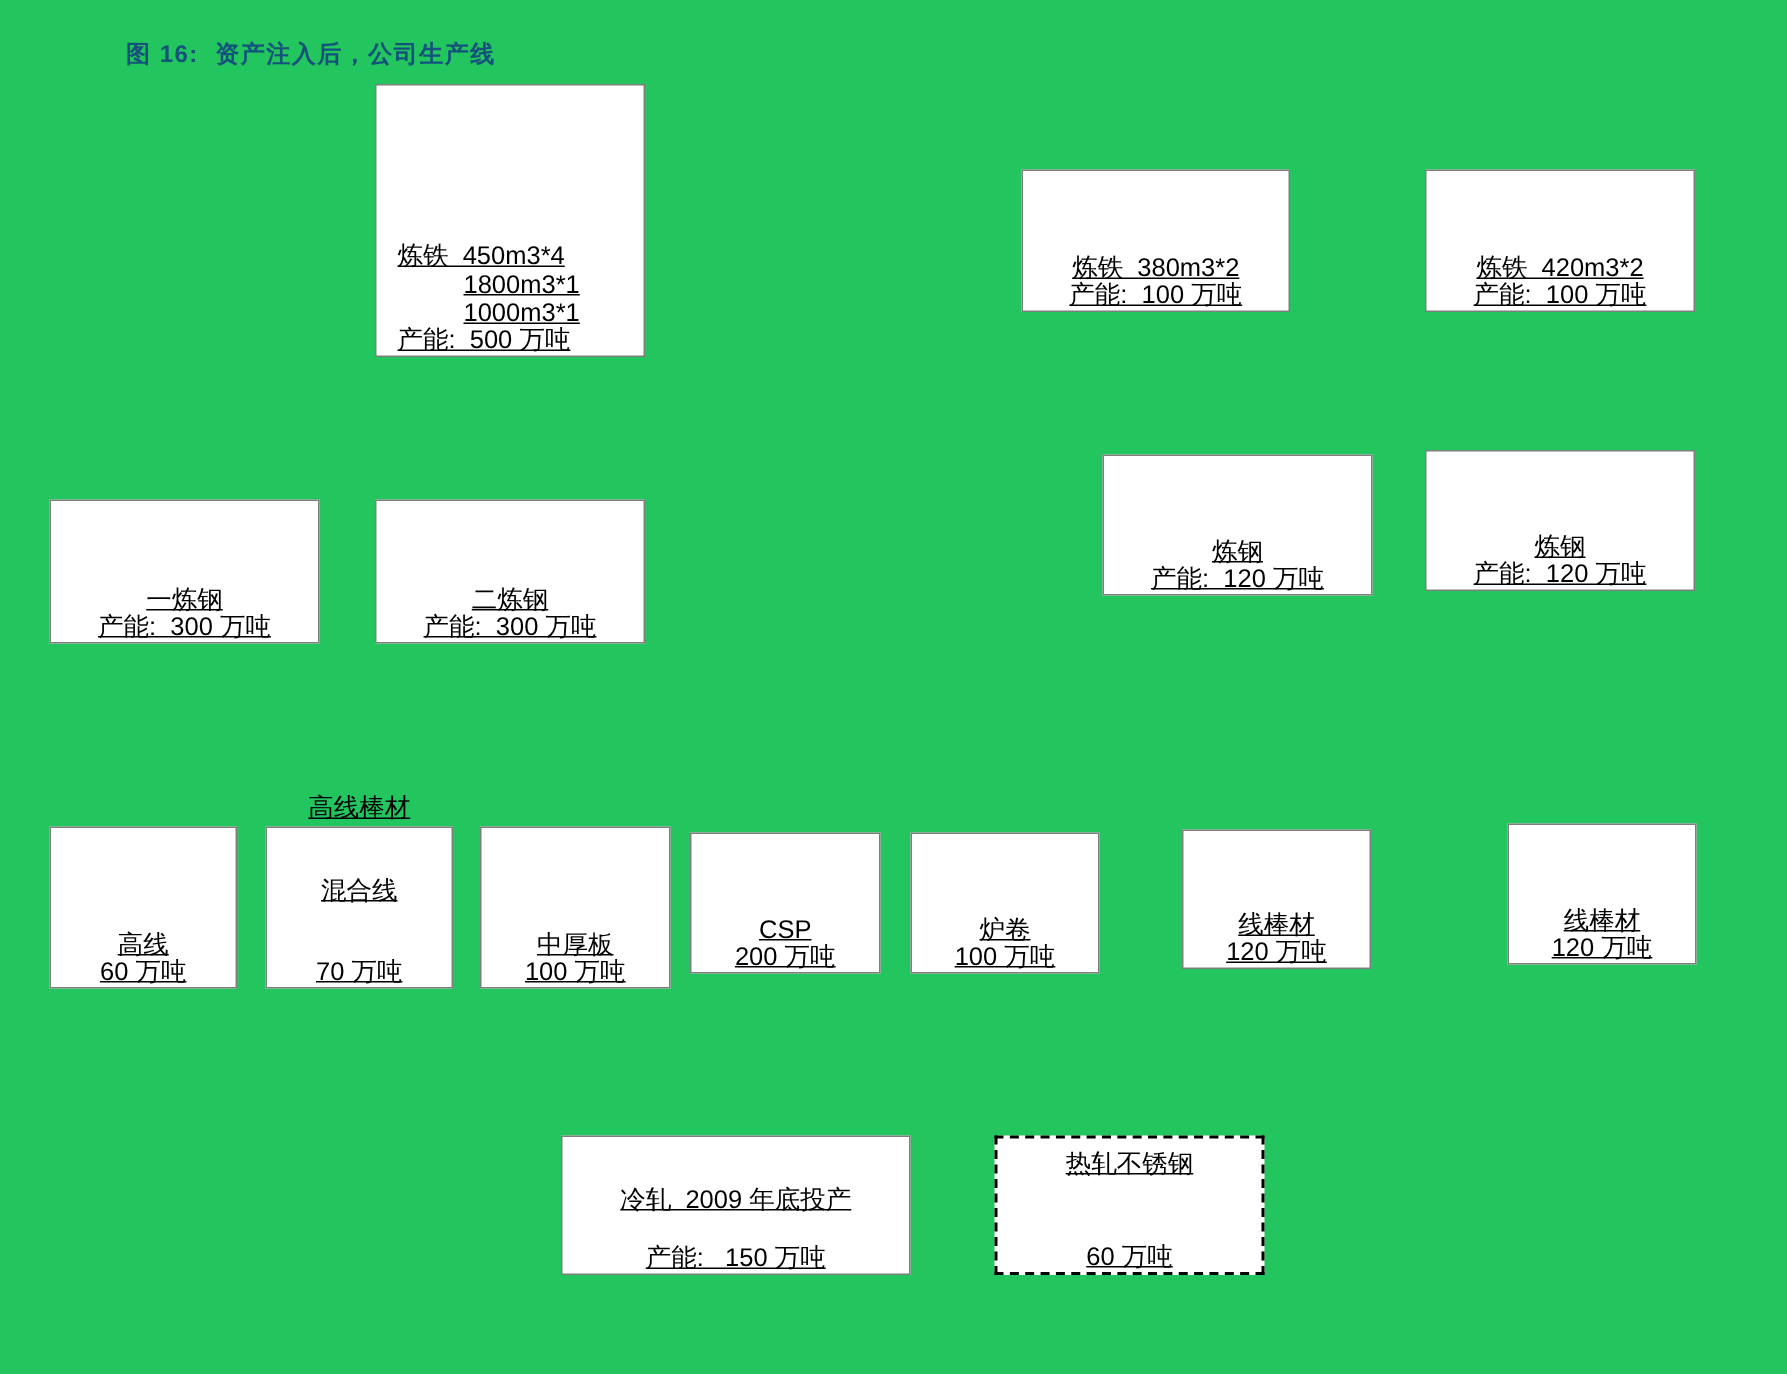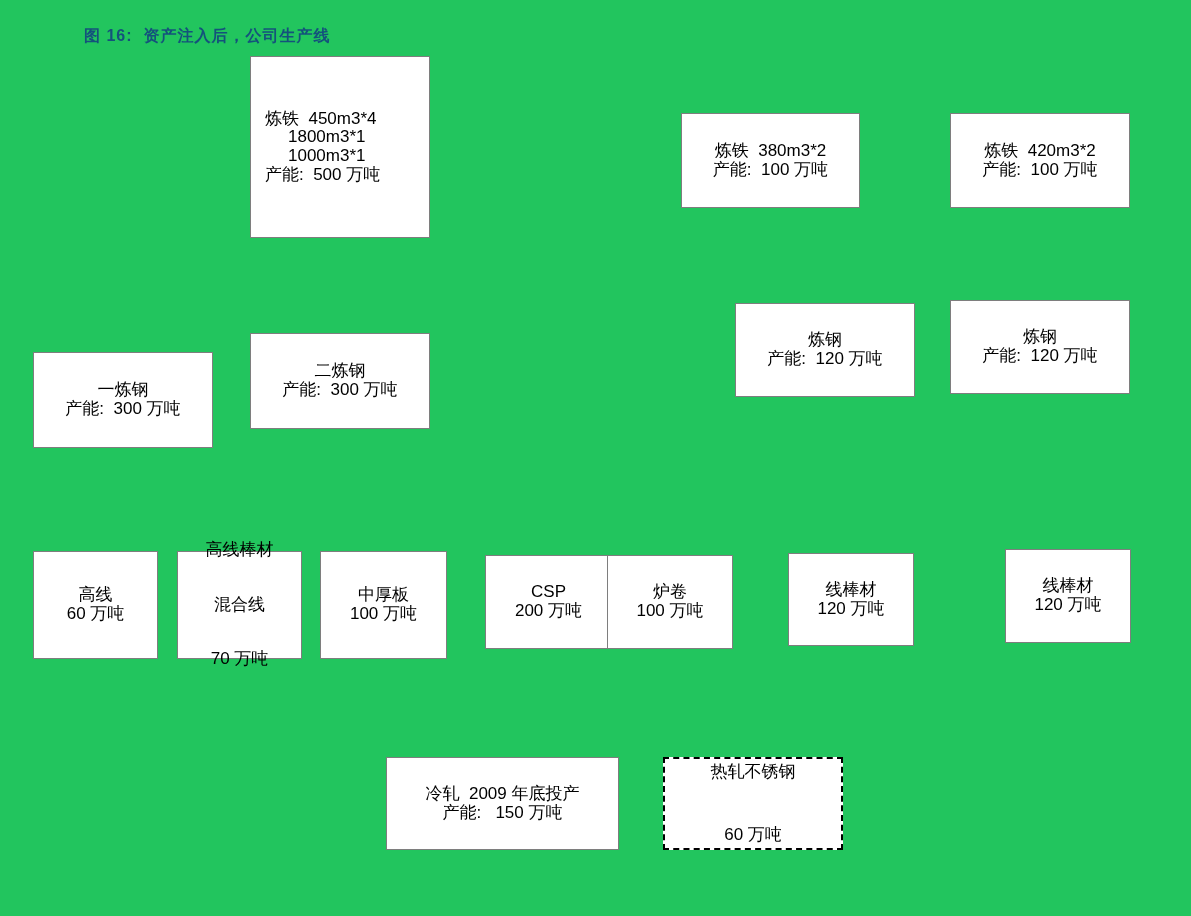--- a/index.html
+++ b/index.html
@@ -23,27 +23,28 @@
   }
   .box {
     position: absolute;
     box-sizing: border-box;
     background: #ffffff;
     border: 1px solid #7e7e7e;
     color: #000000;
     font-size: 17px;
     display: flex;
     flex-direction: column;
-    justify-content: center;
+    justify-content: flex-end;
     align-items: center;
+    text-decoration: underline;
   }
   .box .ln { white-space: pre; line-height: 1.1; }
   .box.left-align { align-items: stretch; }
   .box.left-align .ln.al { padding-left: 14px; }
-  .box.left-align .ln.bl { padding-left: 37px; }
+  .box.left-align .ln.bl { padding-left: 58px; }
   .box.dashed { border: 2px dashed #000000; gap: 44px; }
 </style>
 </head>
 <body>
 
 <div id="stage">
 
   <div id="figure-title">图 16:  资产注入后，公司生产线</div>
 
   <div class="box left-align" style="left:250px; top:56px; width:180px; height:182px;">
@@ -56,21 +57,21 @@
   <div class="box" style="left:681px; top:113px; width:179px; height:95px;">
     <span class="ln">炼铁  380m3*2</span>
     <span class="ln">产能:  100 万吨</span>
   </div>
 
   <div class="box" style="left:950px; top:113px; width:180px; height:95px;">
     <span class="ln">炼铁  420m3*2</span>
     <span class="ln">产能:  100 万吨</span>
   </div>
 
-  <div class="box" style="left:33px; top:352px; width:180px; height:96px;">
+  <div class="box" style="left:33px; top:333px; width:180px; height:96px;">
     <span class="ln">一炼钢</span>
     <span class="ln">产能:  300 万吨</span>
   </div>
 
   <div class="box" style="left:250px; top:333px; width:180px; height:96px;">
     <span class="ln">二炼钢</span>
     <span class="ln">产能:  300 万吨</span>
   </div>
 
 
@@ -93,41 +94,41 @@
     <span class="ln">高线棒材</span>
     <span class="ln">混合线</span>
     <span class="ln">70 万吨</span>
   </div>
 
   <div class="box" style="left:320px; top:551px; width:127px; height:108px;">
     <span class="ln">中厚板</span>
     <span class="ln">100 万吨</span>
   </div>
 
-  <div class="box" style="left:485px; top:555px; width:127px; height:94px;">
+  <div class="box" style="left:460px; top:555px; width:127px; height:94px;">
     <span class="ln">CSP</span>
     <span class="ln">200 万吨</span>
   </div>
 
   <div class="box" style="left:607px; top:555px; width:126px; height:94px;">
     <span class="ln">炉卷</span>
     <span class="ln">100 万吨</span>
   </div>
 
   <div class="box" style="left:788px; top:553px; width:126px; height:93px;">
     <span class="ln">线棒材</span>
     <span class="ln">120 万吨</span>
   </div>
 
   <div class="box" style="left:1005px; top:549px; width:126px; height:94px;">
     <span class="ln">线棒材</span>
     <span class="ln">120 万吨</span>
   </div>
 
-  <div class="box" style="left:386px; top:757px; width:233px; height:93px;">
+  <div class="box" style="left:374px; top:757px; width:233px; height:93px;gap:21px;">
     <span class="ln">冷轧  2009 年底投产</span>
     <span class="ln">产能:   150 万吨</span>
   </div>
 
   <div class="box dashed" style="left:663px; top:757px; width:180px; height:93px;">
     <span class="ln">热轧不锈钢</span>
     <span class="ln">60 万吨</span>
   </div>
 
 </div>

